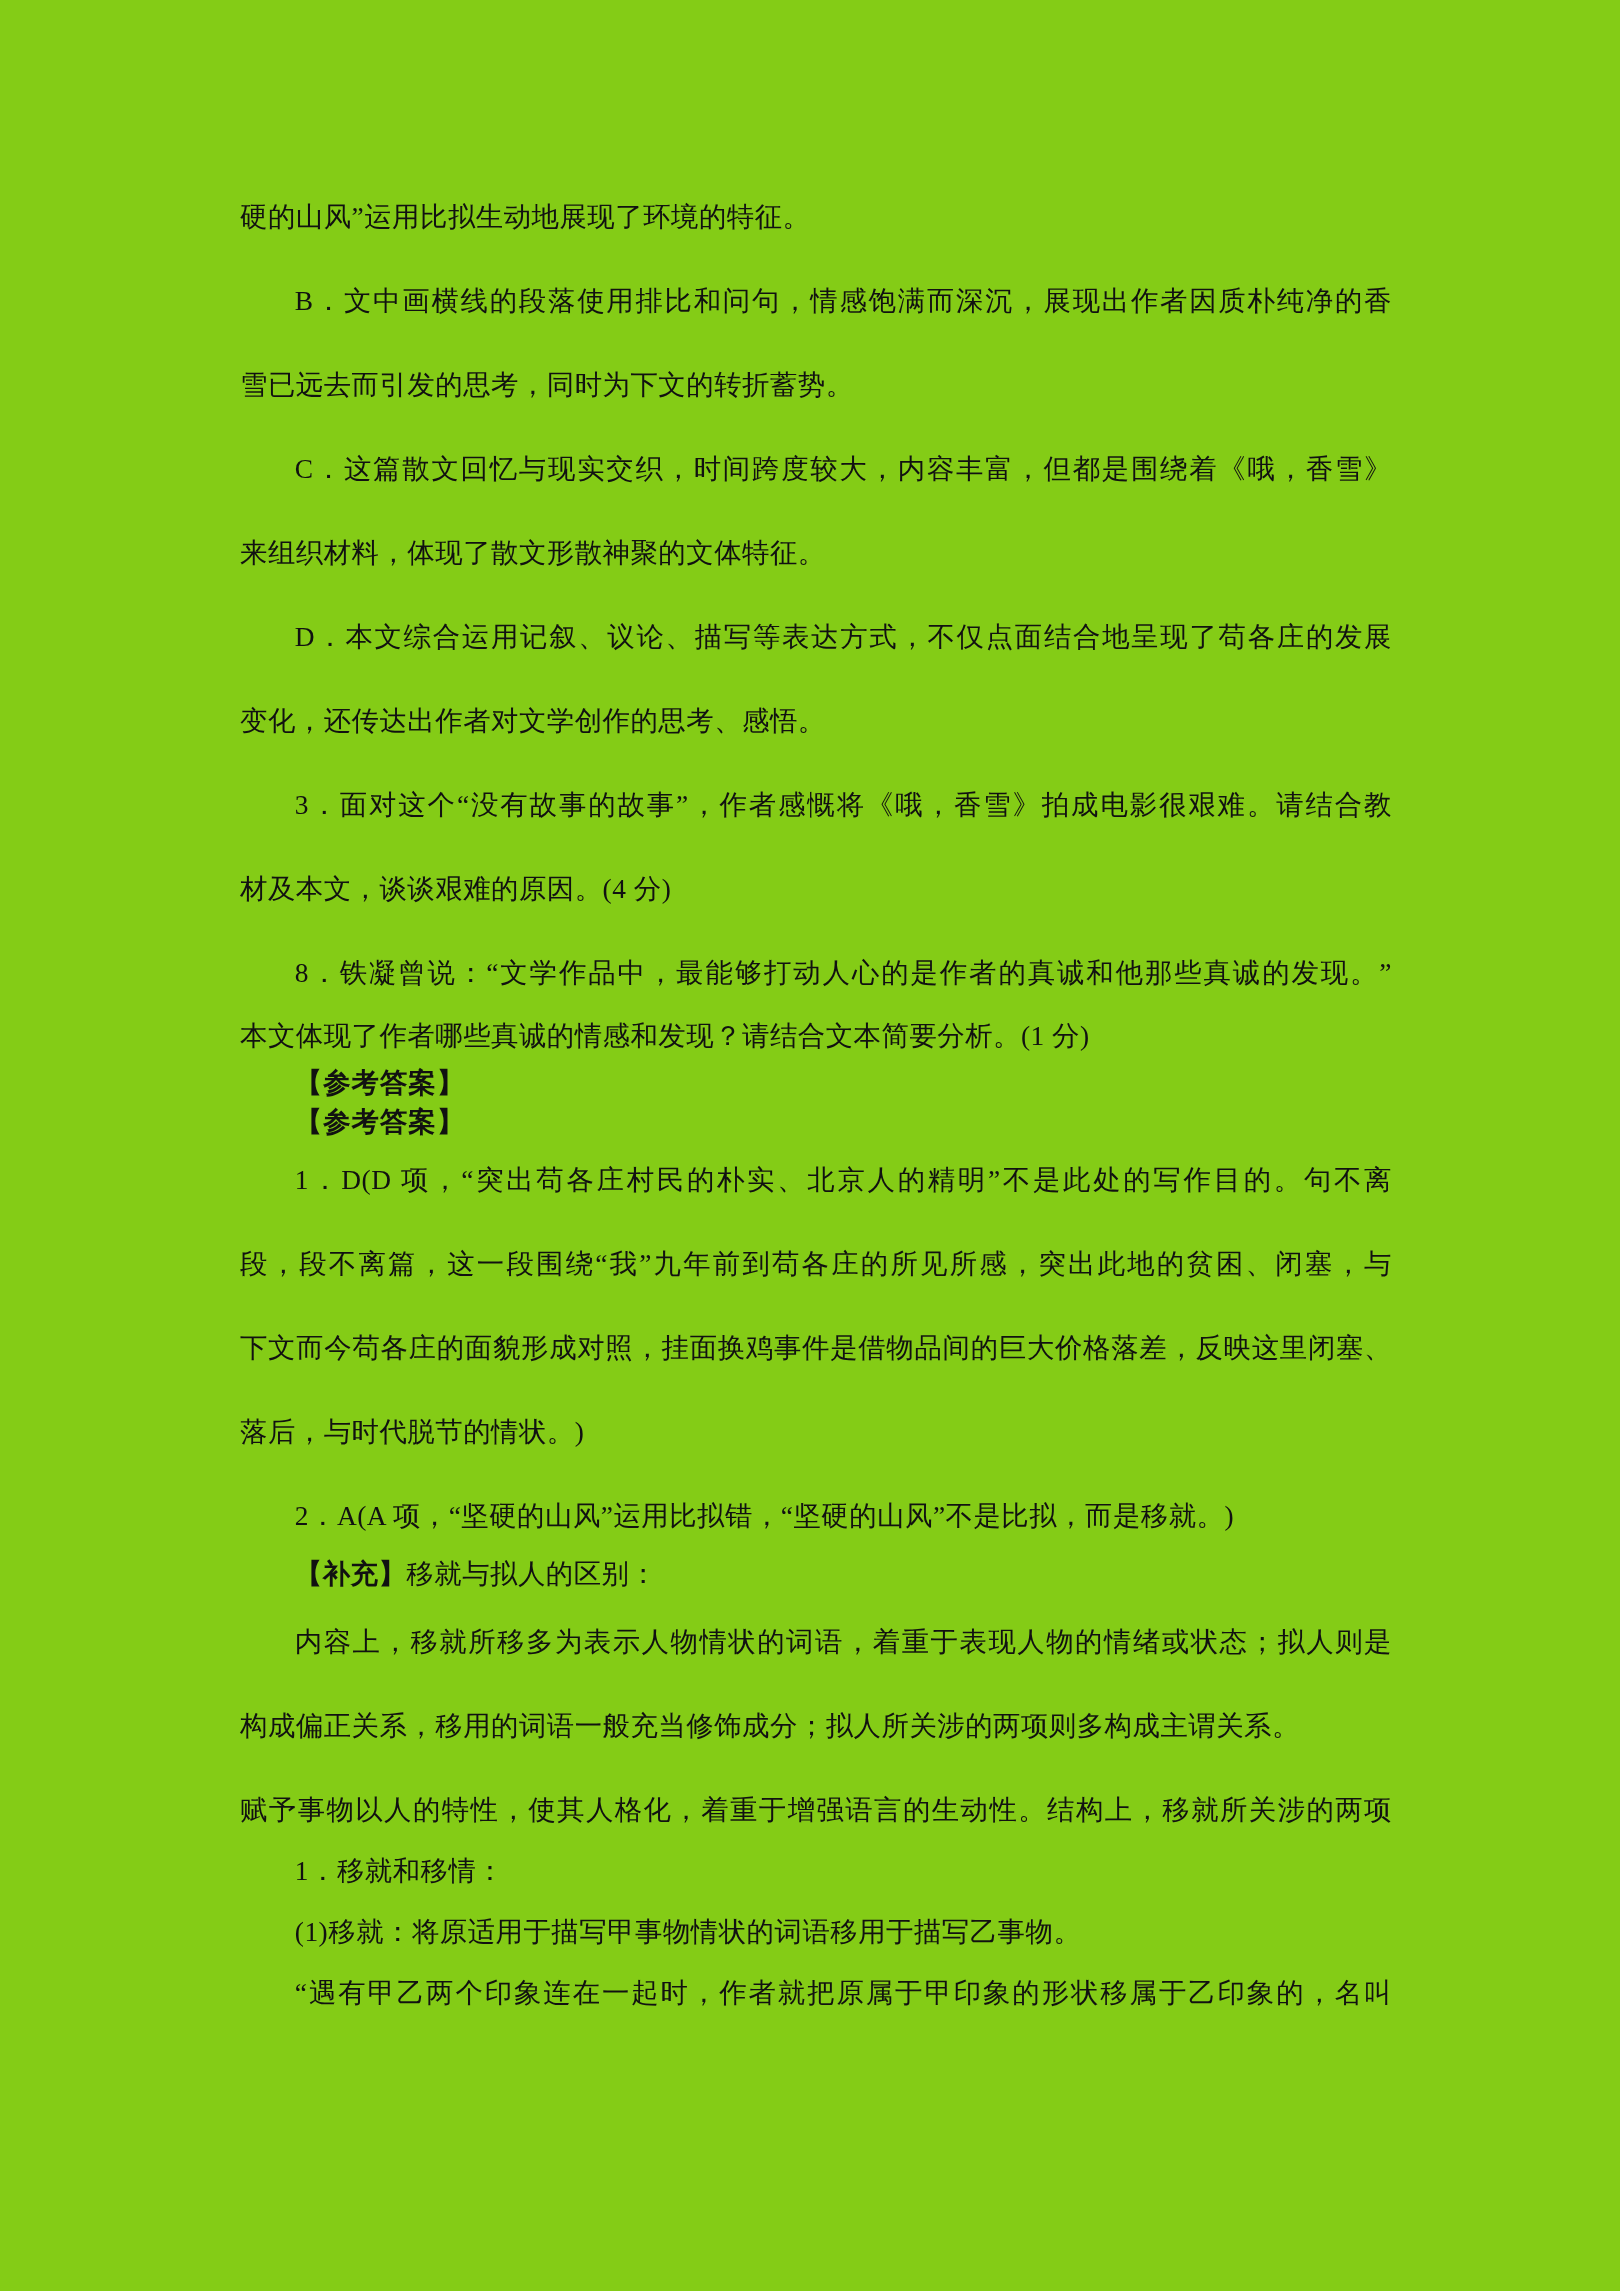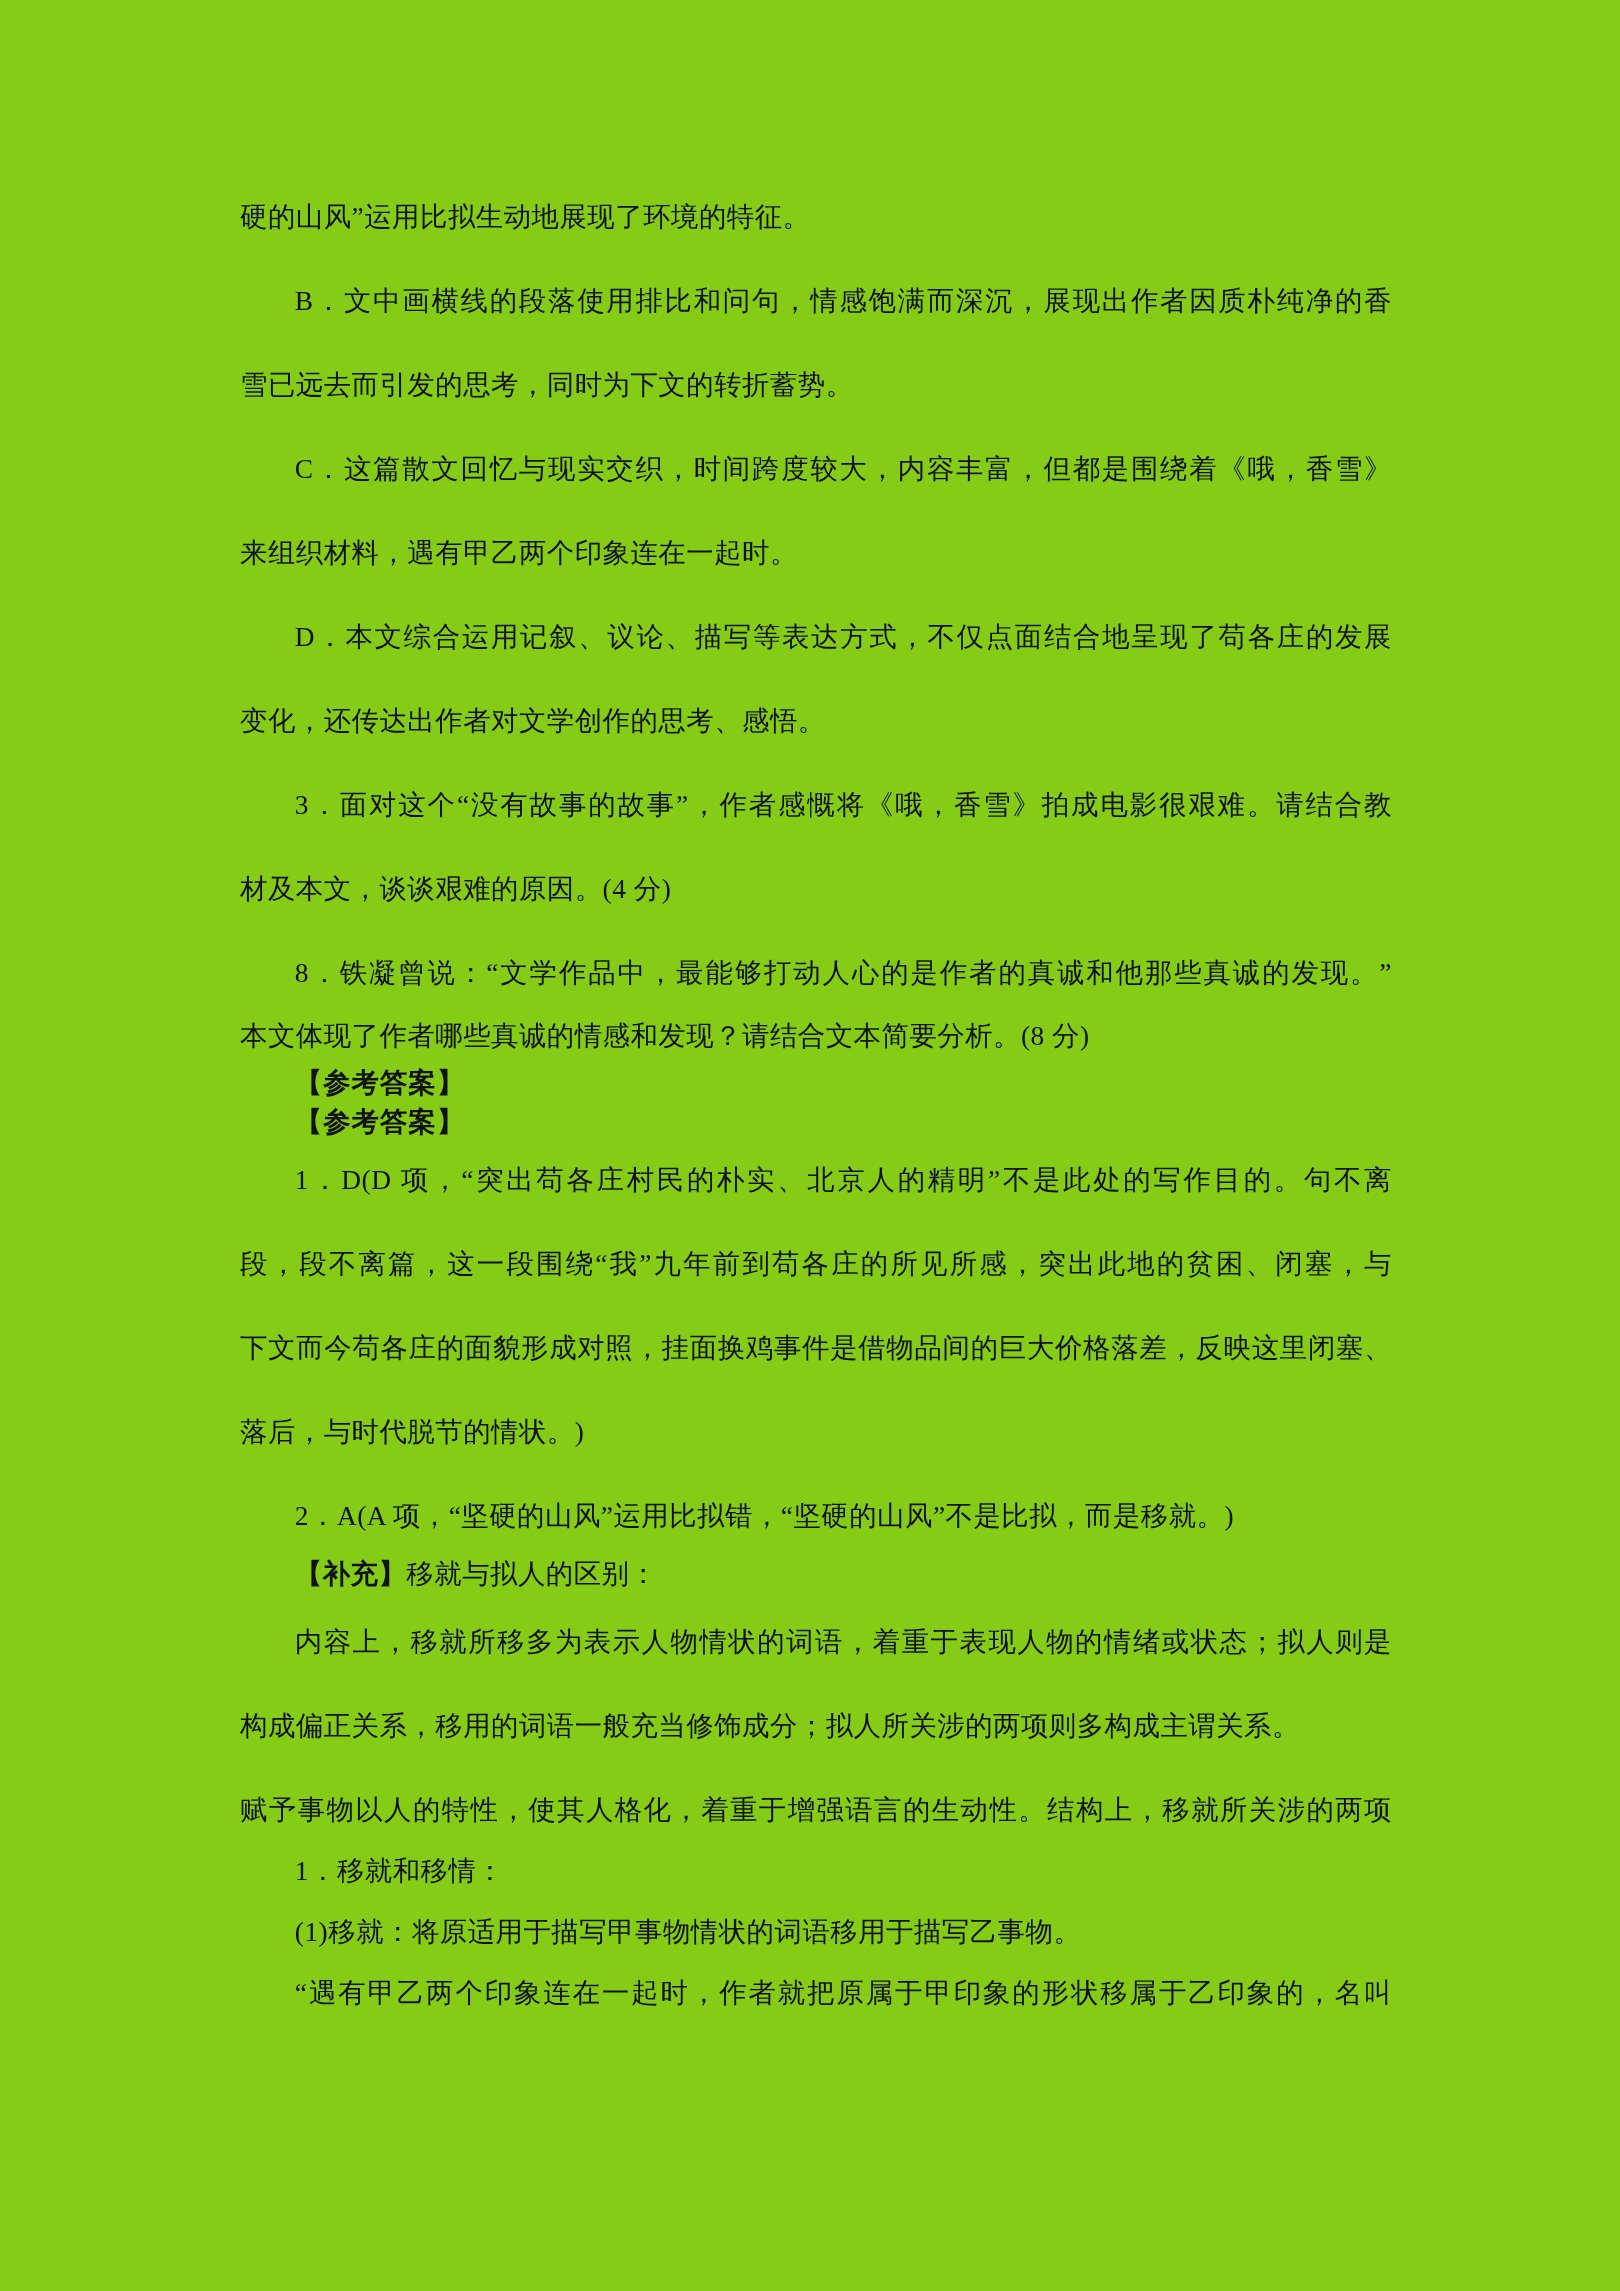--- a/index.html
+++ b/index.html
@@ -55,27 +55,27 @@
   }
 </style>
 </head>
 <body>
 
 <div class="page">
   <p class="line first">硬的山风”运用比拟生动地展现了环境的特征。</p>
   <p class="line indent full">B．文中画横线的段落使用排比和问句，情感饱满而深沉，展现出作者因质朴纯净的香</p>
   <p class="line">雪已远去而引发的思考，同时为下文的转折蓄势。</p>
   <p class="line indent full">C．这篇散文回忆与现实交织，时间跨度较大，内容丰富，但都是围绕着《哦，香雪》</p>
-  <p class="line">来组织材料，遇有甲乙两个印象连在一起时。</p>
+  <p class="line">来组织材料，体现了散文形散神聚的文体特征。</p>
   <p class="line indent full">D．本文综合运用记叙、议论、描写等表达方式，不仅点面结合地呈现了苟各庄的发展</p>
   <p class="line">变化，还传达出作者对文学创作的思考、感悟。</p>
   <p class="line indent full">3．面对这个“没有故事的故事”，作者感慨将《哦，香雪》拍成电影很艰难。请结合教</p>
   <p class="line">材及本文，谈谈艰难的原因。(4 分)</p>
   <p class="line indent full">8．铁凝曾说：“文学作品中，最能够打动人心的是作者的真诚和他那些真诚的发现。”</p>
-  <p class="line mt32">本文体现了作者哪些真诚的情感和发现？请结合文本简要分析。(8 分)</p>
+  <p class="line mt32">本文体现了作者哪些真诚的情感和发现？请结合文本简要分析。(1 分)</p>
   <p class="line indent boldhead mt15">【参考答案】</p>
   <p class="line indent boldhead mt7">【参考答案】</p>
   <p class="line indent full mt35">1．D(D 项，“突出苟各庄村民的朴实、北京人的精明”不是此处的写作目的。句不离</p>
   <p class="line full">段，段不离篇，这一段围绕“我”九年前到苟各庄的所见所感，突出此地的贫困、闭塞，与</p>
   <p class="line full">下文而今苟各庄的面貌形成对照，挂面换鸡事件是借物品间的巨大价格落差，反映这里闭塞、</p>
   <p class="line">落后，与时代脱节的情状。)</p>
   <p class="line indent">2．A(A 项，“坚硬的山风”运用比拟错，“坚硬的山风”不是比拟，而是移就。)</p>
   <p class="line indent mt27"><span class="boldpfx">【补充】</span><span>移就与拟人的区别：</span></p>
   <p class="line indent full mt37">内容上，移就所移多为表示人物情状的词语，着重于表现人物的情绪或状态；拟人则是</p>
   <p class="line">构成偏正关系，移用的词语一般充当修饰成分；拟人所关涉的两项则多构成主谓关系。</p>

